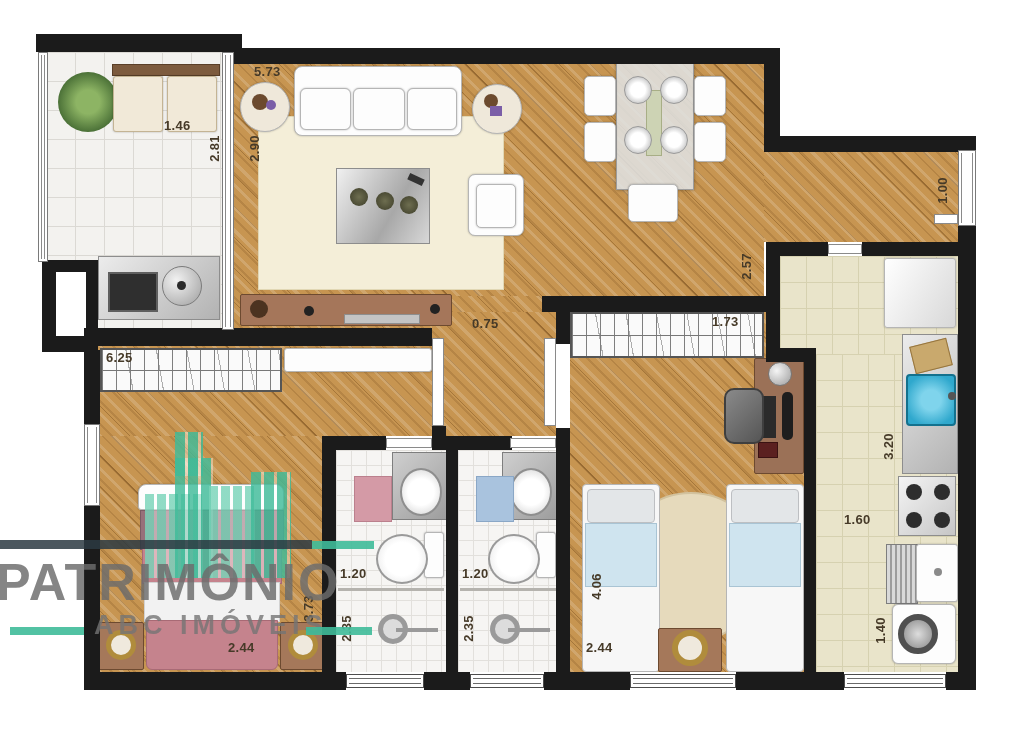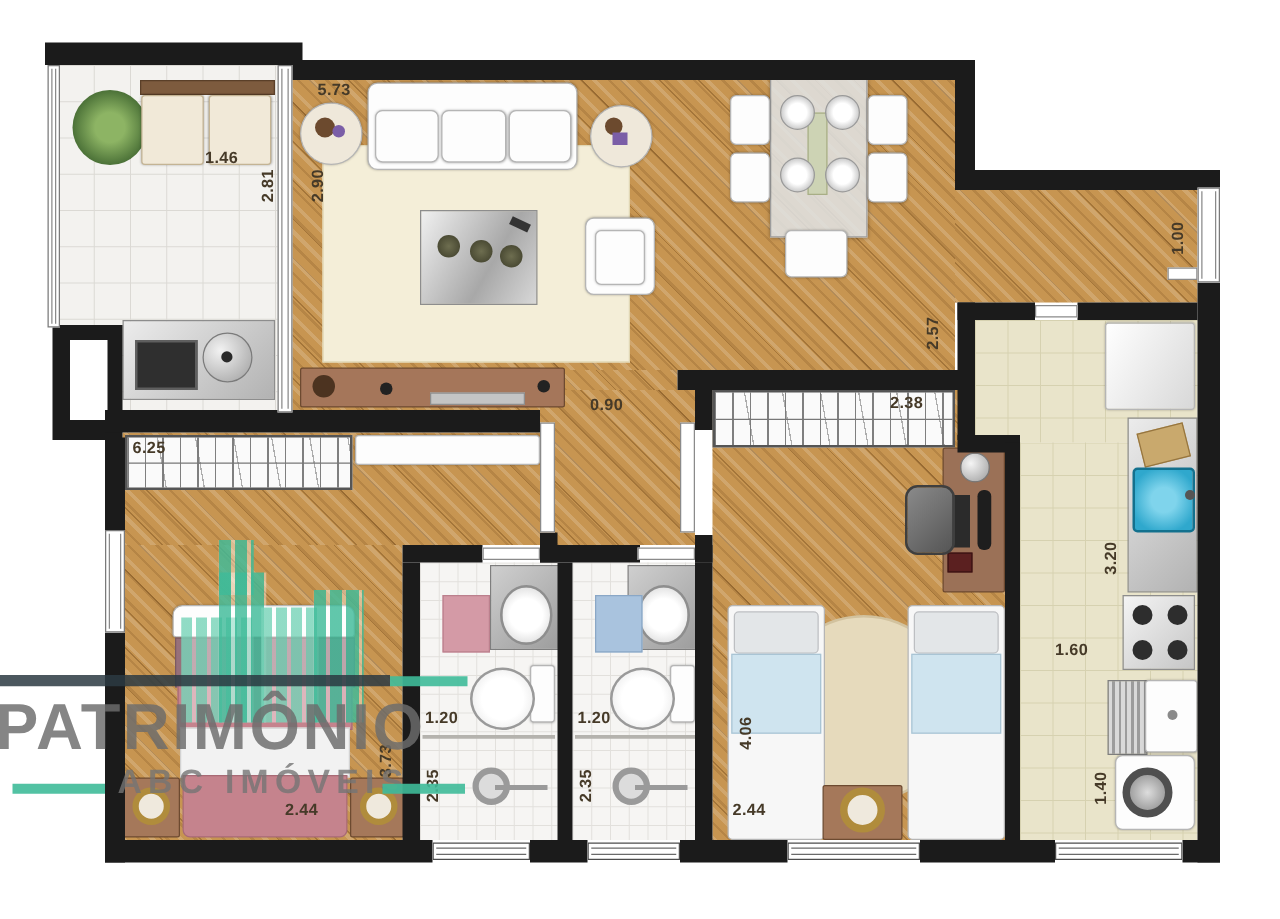--- a/index.html
+++ b/index.html
@@ -224,34 +224,34 @@
   <div class="door" style="left:544px;top:338px;width:12px;height:88px;"></div>
   <div class="door" style="left:386px;top:438px;width:46px;height:10px;"></div>
   <div class="door" style="left:510px;top:438px;width:46px;height:10px;"></div>
   <div class="door" style="left:828px;top:244px;width:34px;height:10px;"></div>
   <div class="door" style="left:934px;top:214px;width:24px;height:10px;"></div>
 
   <div class="lab" style="left:164px;top:118px;">1.46</div>
   <div class="lab v" style="left:197px;top:141px;">2.81</div>
   <div class="lab" style="left:254px;top:64px;">5.73</div>
   <div class="lab v" style="left:237px;top:141px;">2.90</div>
-  <div class="lab" style="left:472px;top:316px;">0.90</div>
+  <div class="lab" style="left:472px;top:316px;">0.75</div>
   <div class="lab v" style="left:729px;top:259px;">2.57</div>
   <div class="lab v" style="left:925px;top:183px;">1.00</div>
   <div class="lab v" style="left:871px;top:439px;">3.20</div>
   <div class="lab" style="left:844px;top:512px;">1.60</div>
   <div class="lab v" style="left:863px;top:623px;">1.40</div>
   <div class="lab" style="left:106px;top:350px;">6.25</div>
   <div class="lab v" style="left:291px;top:601px;">3.73</div>
   <div class="lab" style="left:228px;top:640px;">2.44</div>
   <div class="lab" style="left:340px;top:566px;">1.20</div>
   <div class="lab v" style="left:329px;top:621px;">2.35</div>
   <div class="lab" style="left:462px;top:566px;">1.20</div>
   <div class="lab v" style="left:451px;top:621px;">2.35</div>
-  <div class="lab" style="left:712px;top:314px;">2.38</div>
+  <div class="lab" style="left:712px;top:314px;">1.73</div>
   <div class="lab v" style="left:579px;top:579px;">4.06</div>
   <div class="lab" style="left:586px;top:640px;">2.44</div>
 
   <div class="wm" style="left:0;top:0;width:1024px;height:547px;">
     <div class="abs" style="left:145px;top:432px;width:146px;height:146px;">
       <div class="bldg bt2" style="left:30px;top:0;width:28px;height:44px;"></div>
       <div class="bldg bt1" style="left:0;top:62px;width:58px;height:84px;"></div>
       <div class="bldg bt2" style="left:30px;top:26px;width:38px;height:120px;"></div>
       <div class="bldg bt1" style="left:64px;top:54px;width:46px;height:92px;"></div>
       <div class="bldg bt2" style="left:106px;top:40px;width:40px;height:106px;"></div>

